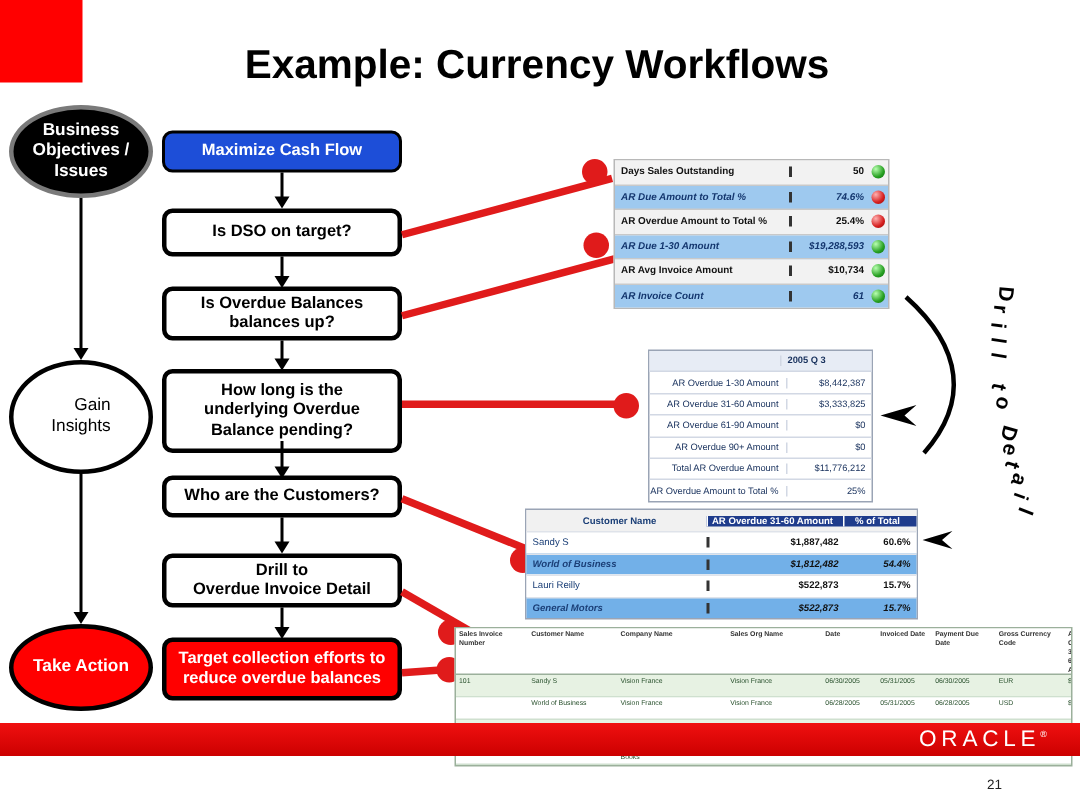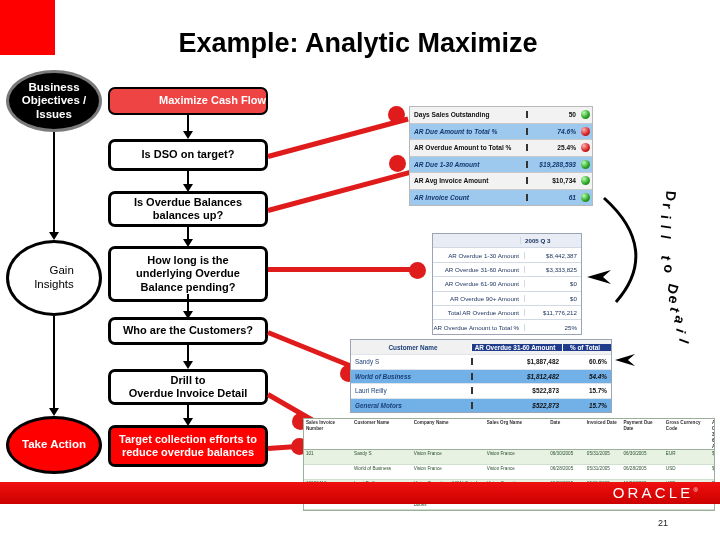--- a/index.html
+++ b/index.html
@@ -27,21 +27,21 @@
   
   .ellipse{position:absolute;border-radius:50%;display:flex;align-items:center;
      justify-content:center;text-align:center;box-sizing:border-box;line-height:1.18;}
   .ell-black{background:#000;border:3px solid #7a7a7a;color:#fff;font-weight:bold;font-size:11.5px;}
   .ell-white{background:#fff;border:3px solid #000;color:#000;font-size:11.5px;}
   .ell-red{background:#ff0000;border:3px solid #000;color:#fff;font-weight:bold;font-size:11.5px;}
 
   .fbox{position:absolute;box-sizing:border-box;display:flex;align-items:center;
      justify-content:center;text-align:center;border-radius:7px;line-height:1.2;
      font-size:11px;}
-  .fbox-black{background:#ef4444;color:#fff;font-weight:bold;border:2px solid #000;justify-content:flex-end;}
+  .fbox-black{background:#1d4ed8;color:#fff;font-weight:bold;border:2px solid #000;}
   .fbox-white{background:#fff;color:#000;border:3px solid #000;font-weight:bold;}
   .fbox-red{background:#ff0000;color:#fff;border:3px solid #000;font-weight:bold;}
   .vline{position:absolute;background:#000;width:2px;}
   .ahead{position:absolute;width:0;height:0;border-left:5px solid transparent;
      border-right:5px solid transparent;border-top:8px solid #000;}
 
   
   .conn{position:absolute;background:#e01b1b;height:5px;transform-origin:0 50%;}
   .dot{position:absolute;width:17px;height:17px;border-radius:50%;background:#e01b1b;}
 
@@ -116,21 +116,21 @@
      font-family:"Liberation Sans",sans-serif;}
   .curve{position:absolute;left:600px;top:190px;}
 </style>
 </head>
 <body>
 
 <div class="slide">
 
   <div class="red-square"></div>
 
-  <div class="title">Example:  Analytic Maximize</div>
+  <div class="title">Example:  Currency Workflows</div>
 
   <div class="ellipse ell-black" style="left:6px;top:70px;width:96px;height:62px;">
     <span style="white-space:pre-line">Business
 Objectives /
 Issues</span>
   </div>
 
   <div class="ellipse ell-white" style="left:6px;top:240px;width:96px;height:76px;text-align:right;">
     <span style="white-space:pre-line">Gain
 Insights</span>

